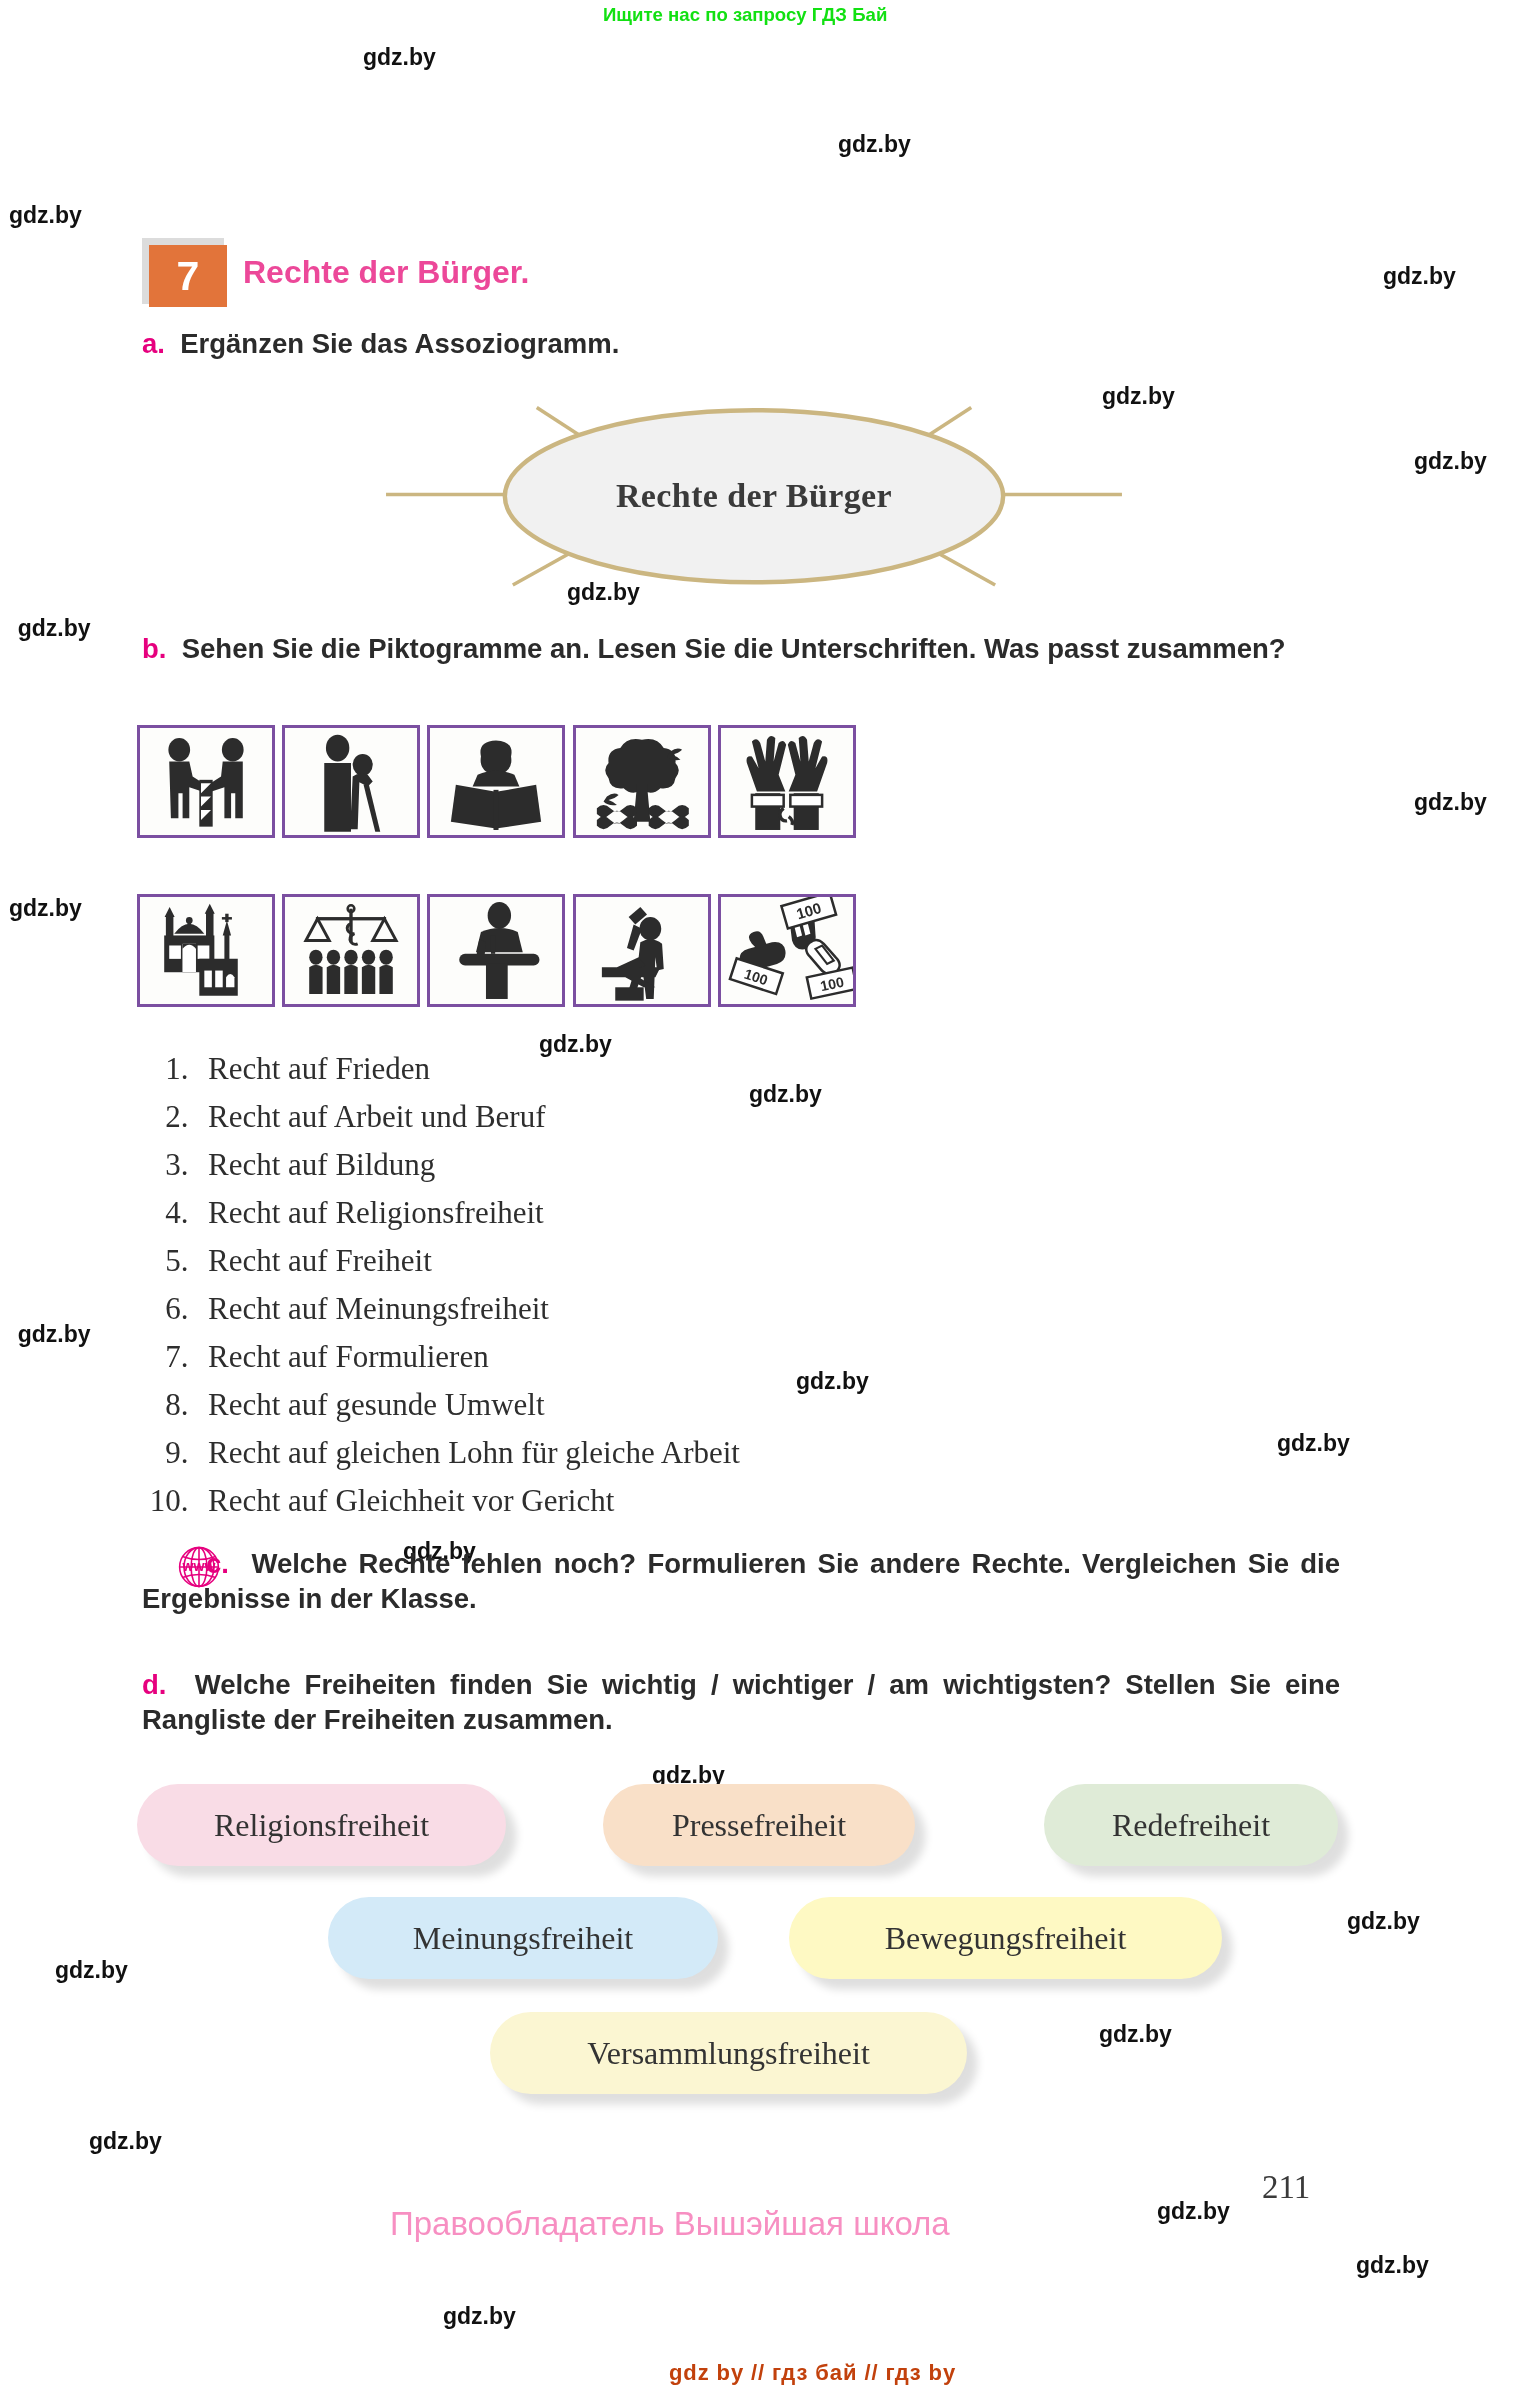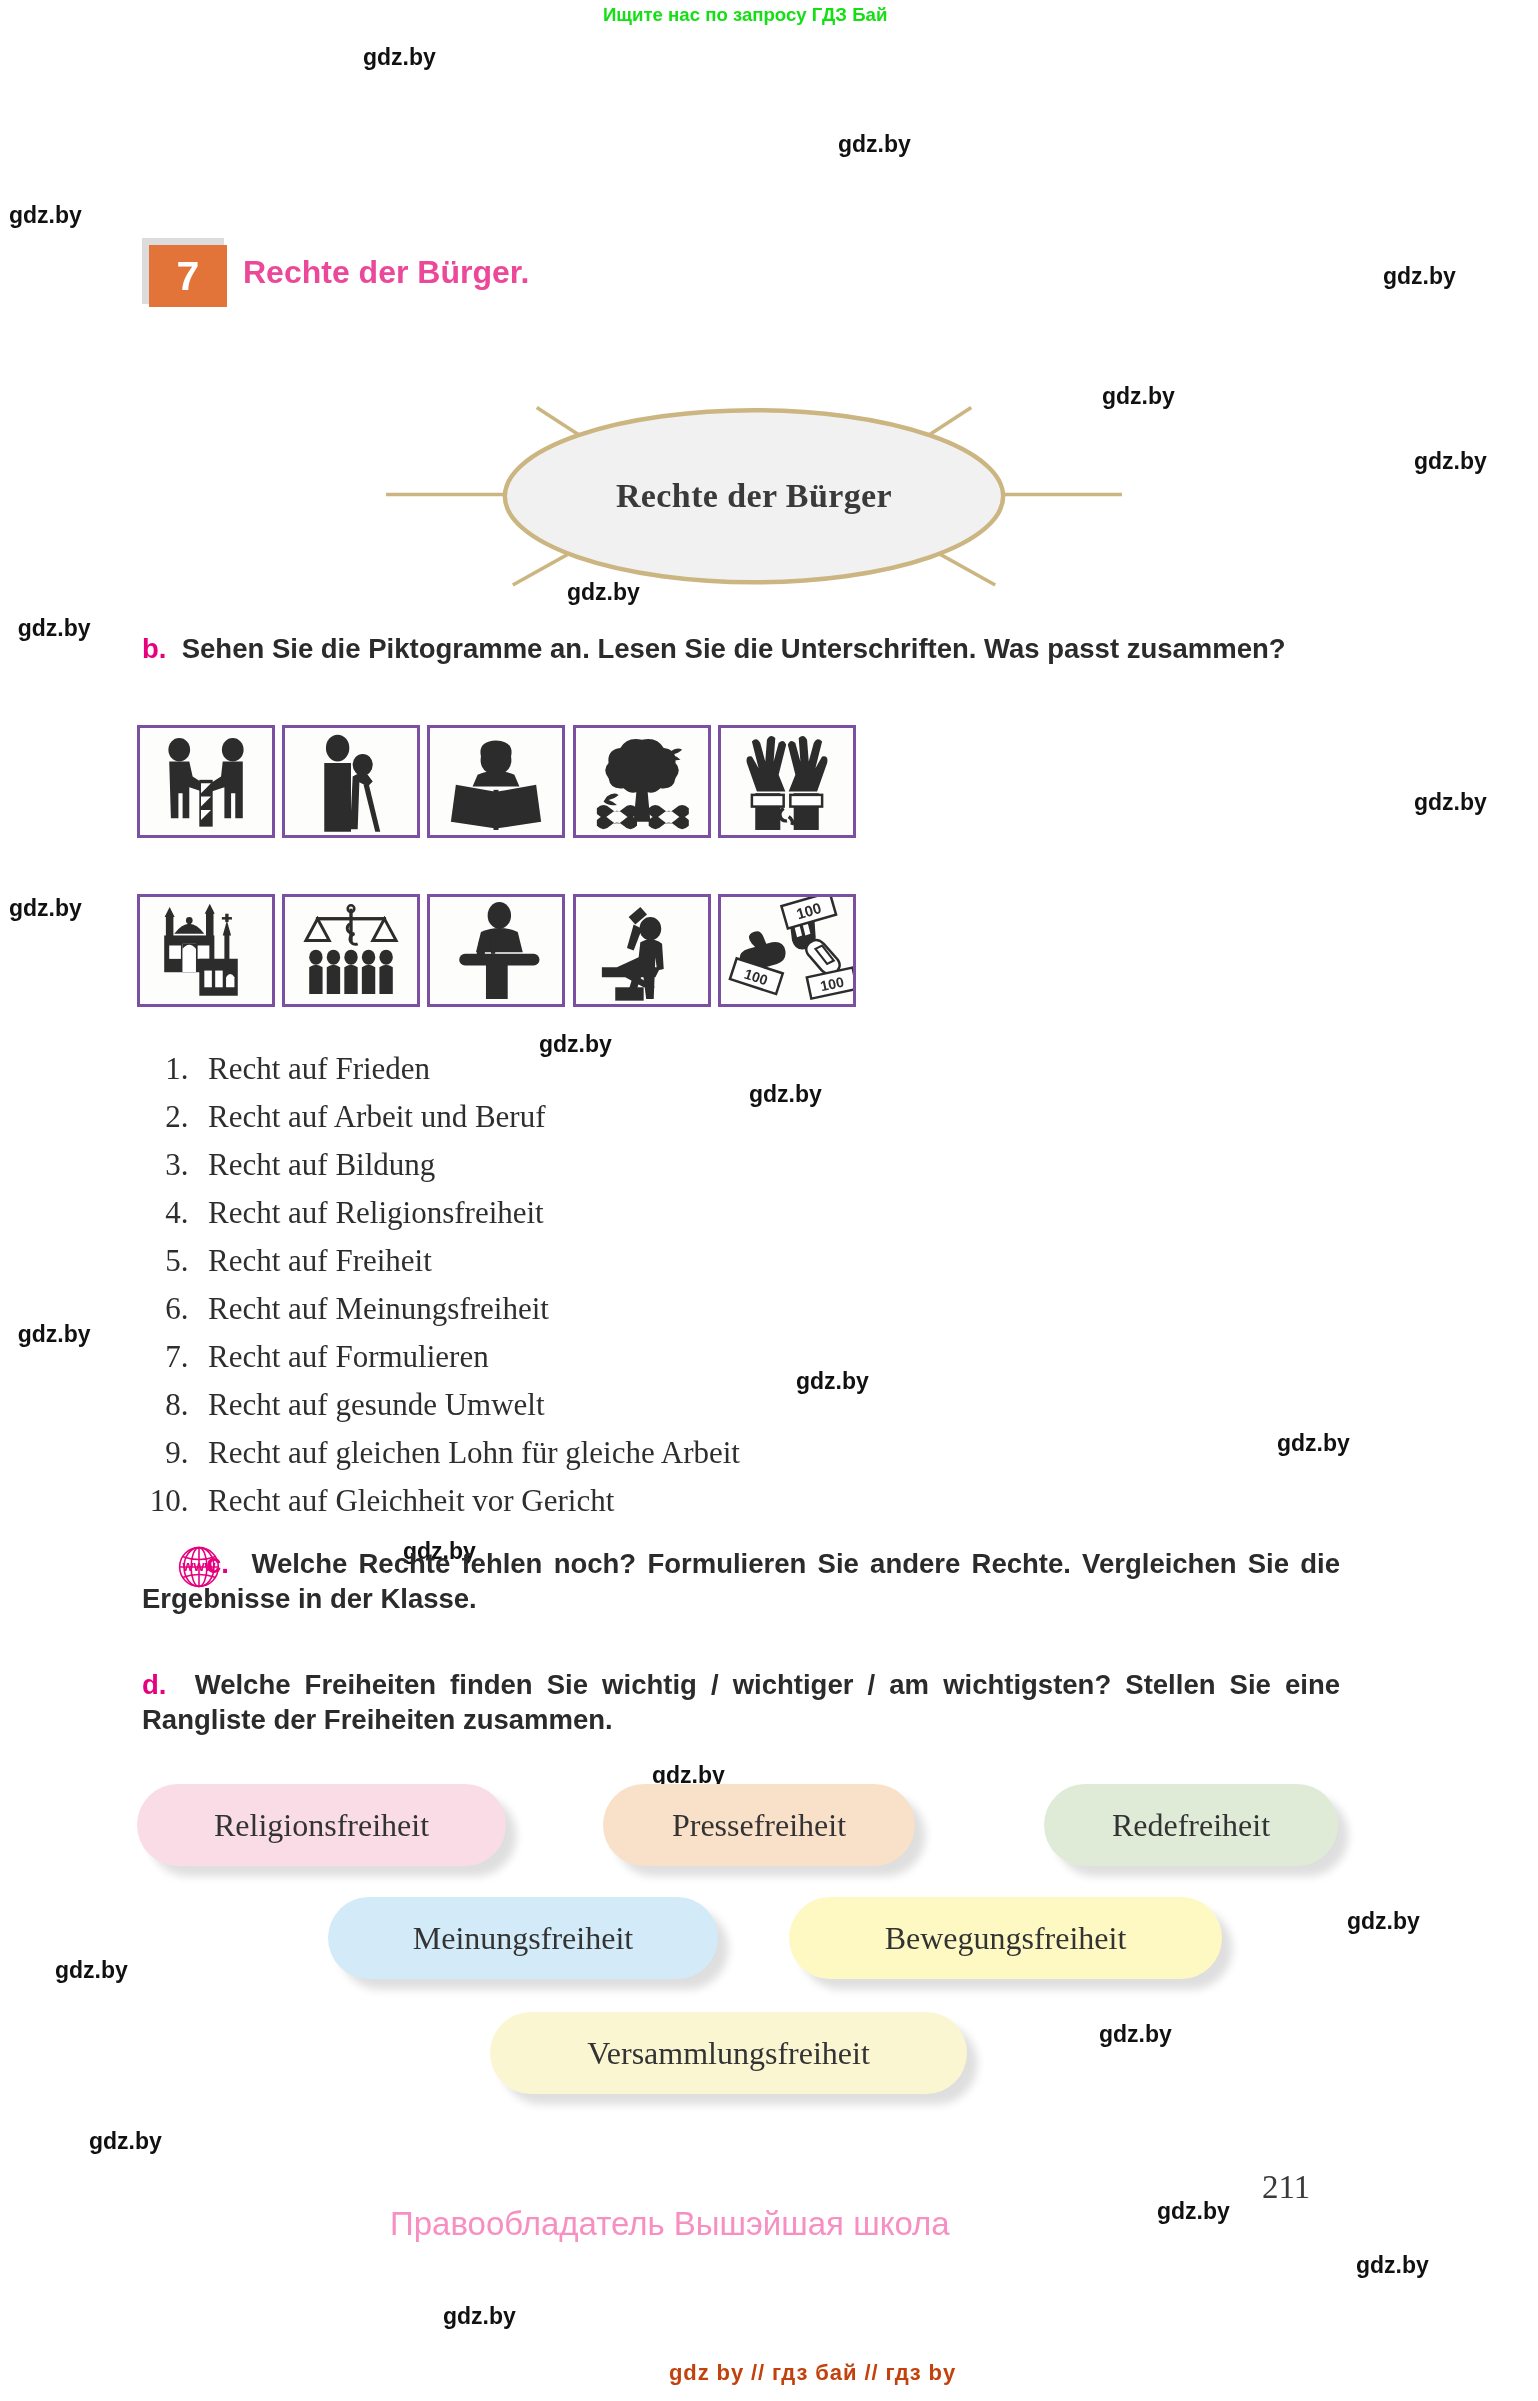--- a/index.html
+++ b/index.html
@@ -245,20 +245,24 @@
       <div class="wm" style="left: 1356px; top: 2252px;">gdz.by</div>
       <div class="wm" style="left: 443px; top: 2303px;">gdz.by</div>
     </div>
 
   <div class="ex-badge-wrap">
     <div class="ex-badge-shadow"></div>
     <div class="ex-badge">7</div>
   </div>
   <div class="ex-title">Rechte der Bürger.</div>
 
+  <div class="task" style="left:142px; top:326px; width:975px;">
+    <span class="letter">a.&nbsp;</span>
+    <span>Ergänzen Sie das Assoziogramm.</span>
+  </div>
 
   <div id="assoziogramm">
     <svg viewBox="0 0 900 260" preserveAspectRatio="none">
 
       <line x1="205" y1="30" x2="310" y2="98" stroke="#cbb681" stroke-width="4"></line>
       <line x1="695" y1="30" x2="590" y2="98" stroke="#cbb681" stroke-width="4"></line>
       <line x1="35" y1="128" x2="168" y2="128" stroke="#cbb681" stroke-width="4"></line>
       <line x1="732" y1="128" x2="865" y2="128" stroke="#cbb681" stroke-width="4"></line>
       <line x1="178" y1="230" x2="300" y2="162" stroke="#cbb681" stroke-width="4"></line>
       <line x1="722" y1="230" x2="600" y2="162" stroke="#cbb681" stroke-width="4"></line>

